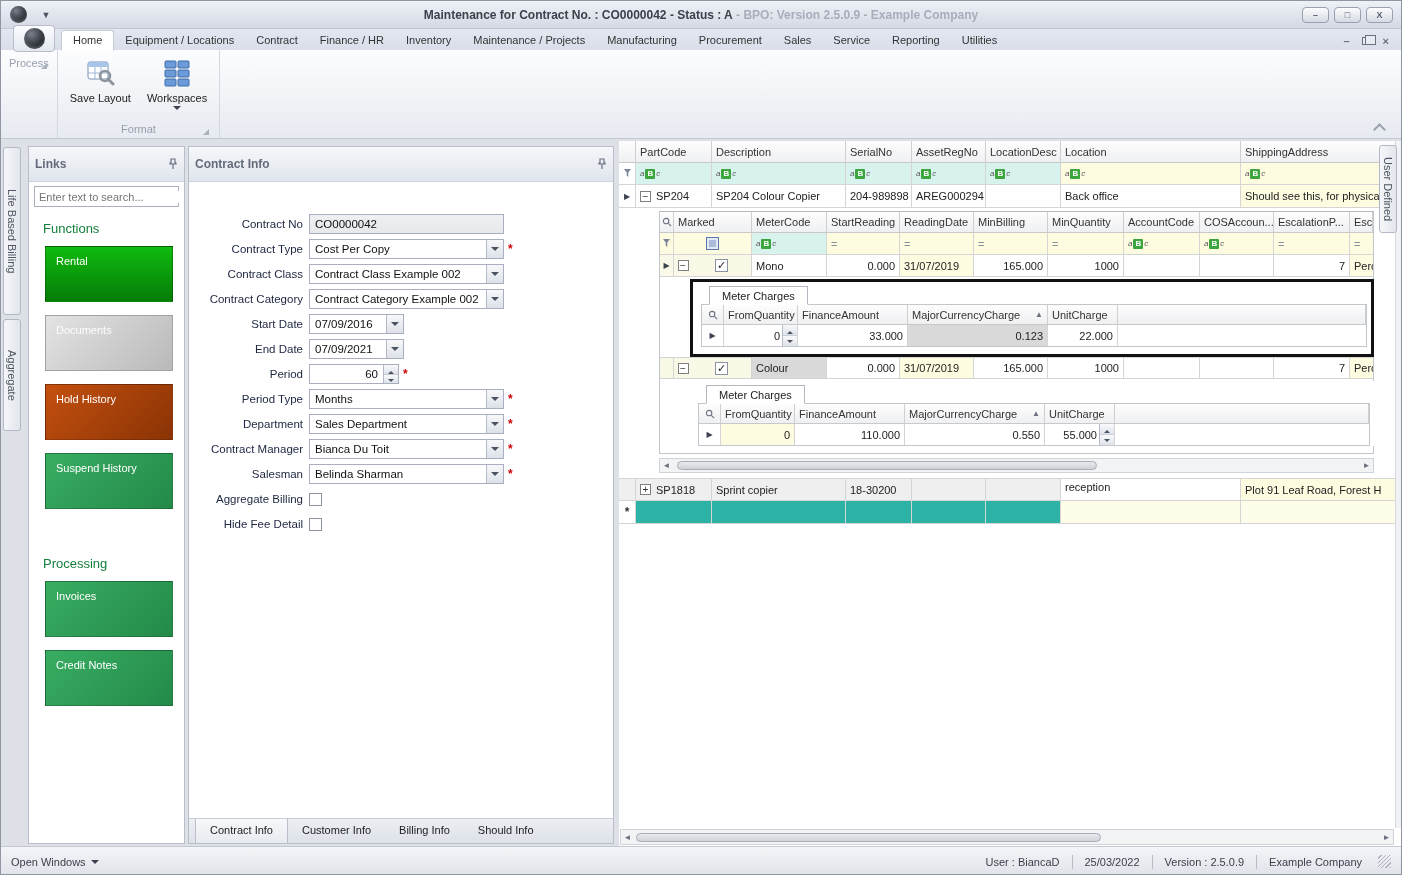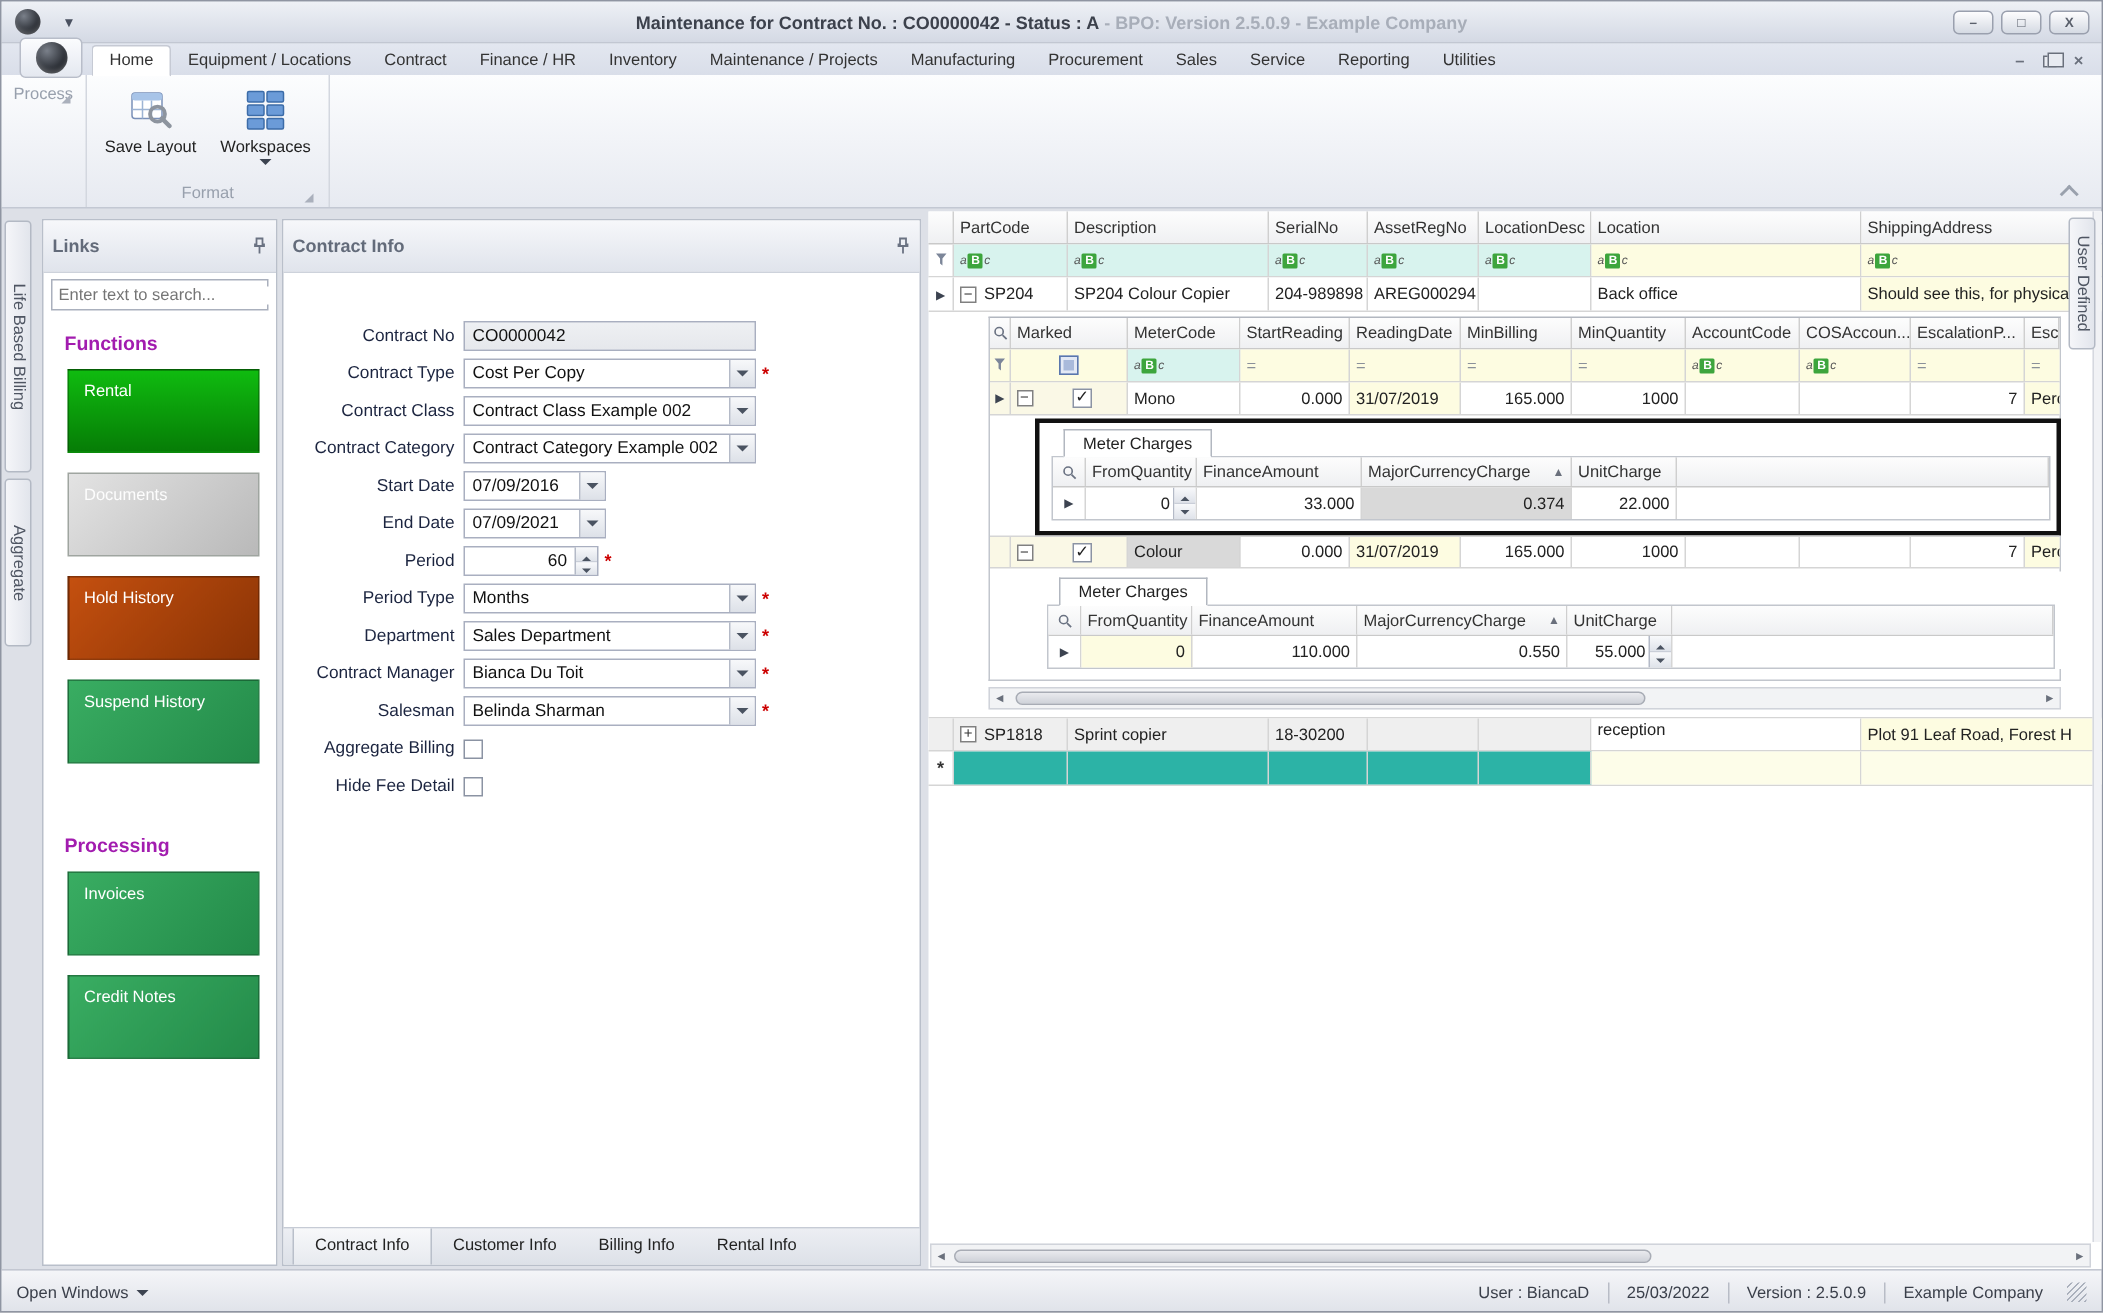--- a/index.html
+++ b/index.html
@@ -36,21 +36,21 @@
 .drop-caret{width:0;height:0;border:4px solid transparent;border-top-color:#3c4350;margin-top:2px}
 
 .main{position:relative;height:707px}
 .vtab{position:absolute;width:18px;background:linear-gradient(90deg,#f5f6f9,#e2e5ec);border:1px solid #b3b9c4;border-radius:3px;writing-mode:vertical-rl;display:flex;align-items:center;justify-content:center;color:#4e5562;font-size:11px;padding:6px 0}
 .panel{position:absolute;background:#fff;border:1px solid #b9bfca}
 .phead{height:35px;background:linear-gradient(#f6f7fa,#e0e4ec);border-bottom:1px solid #cdd2db;display:flex;align-items:center;padding:0 6px;color:#636b7a;font-weight:bold;font-size:12px}
 .pin{margin-left:auto}
 
 .searchbox{margin:4px 5px;height:21px;border:1px solid #aab0bd;background:#fff;display:flex;align-items:center;padding:0 4px}
 .searchbox input{flex:1;border:none;outline:none;font-size:11px;color:#9aa0aa;font-family:"Liberation Sans",sans-serif}
-.lp-head{font-size:13px;font-weight:bold;color:#a21caf;margin:14px 0 10px 14px}
+.lp-head{font-size:13px;font-weight:normal;color:#15803d;margin:14px 0 10px 14px}
 .lbtn{width:128px;height:56px;margin:0 0 13px 16px;color:#fff;font-size:11px;padding:8px 0 0 10px;border:1px solid rgba(0,0,0,.25)}
 .lb-green{background:linear-gradient(180deg,#0fbb0f,#067c06)}
 .lb-gray{background:linear-gradient(135deg,#e3e3e3,#b9b9b9);color:#fdfdfd;border-color:#9fa5a0}
 .lb-orange{background:linear-gradient(135deg,#c4500f,#8a3305)}
 .lb-emerald{background:linear-gradient(135deg,#39ad62,#238a49)}
 
 .form{padding:32px 0 0 2px}
 .frow{display:flex;align-items:center;height:20px;margin-bottom:5px}
 .flabel{width:112px;text-align:right;font-weight:normal;color:#1c2540;font-size:11.5px;margin-right:6px;white-space:nowrap}
 .fbox{height:20px;border:1px solid #a9afc0;background:#fff;display:flex;align-items:center}
@@ -342,21 +342,21 @@
         </div>
         <div class="frow">
           <span class="flabel">Hide Fee Detail</span>
           <span class="cb"></span>
         </div>
       </div>
       <div class="btabs">
         <span class="btab active">Contract Info</span>
         <span class="btab">Customer Info</span>
         <span class="btab">Billing Info</span>
-        <span class="btab">Rental Info</span>
+        <span class="btab">Should Info</span>
       </div>
     </div>
 
     <div class="panel" style="left:618px;top:2px;width:784px;height:705px;border:none;background:#fff">
 
       <div class="grow ghead">
         <div class="gcell ec0"></div>
         <div class="gcell ec1">PartCode</div>
         <div class="gcell ec2">Description</div>
         <div class="gcell ec3">SerialNo</div>
@@ -558,21 +558,21 @@
                     <span class="rowarrow">▶</span>
                   </div>
                 <div class="gcell cc1 num" style="padding-right:0">
                     <span style="flex:1;text-align:right;padding-right:2px">0</span>
                     <span class="spin">
                       <i></i>
                       <i></i>
                     </span>
                   </div>
                 <div class="gcell cc2 num">33.000</div>
-                <div class="gcell cc3 num graycell">0.374</div>
+                <div class="gcell cc3 num graycell">0.123</div>
                 <div class="gcell cc4 num">22.000</div>
                 <div class="gcell ccF"></div>
               </div>
             </div>
           </div>
 
           <div class="grow mrow" style="border-top:1px solid #d5d5d5">
             <div class="gcell mc0 markbg"></div>
             <div class="gcell mcExp markbg">
                 <span class="exp" style="margin:0">−</span>

